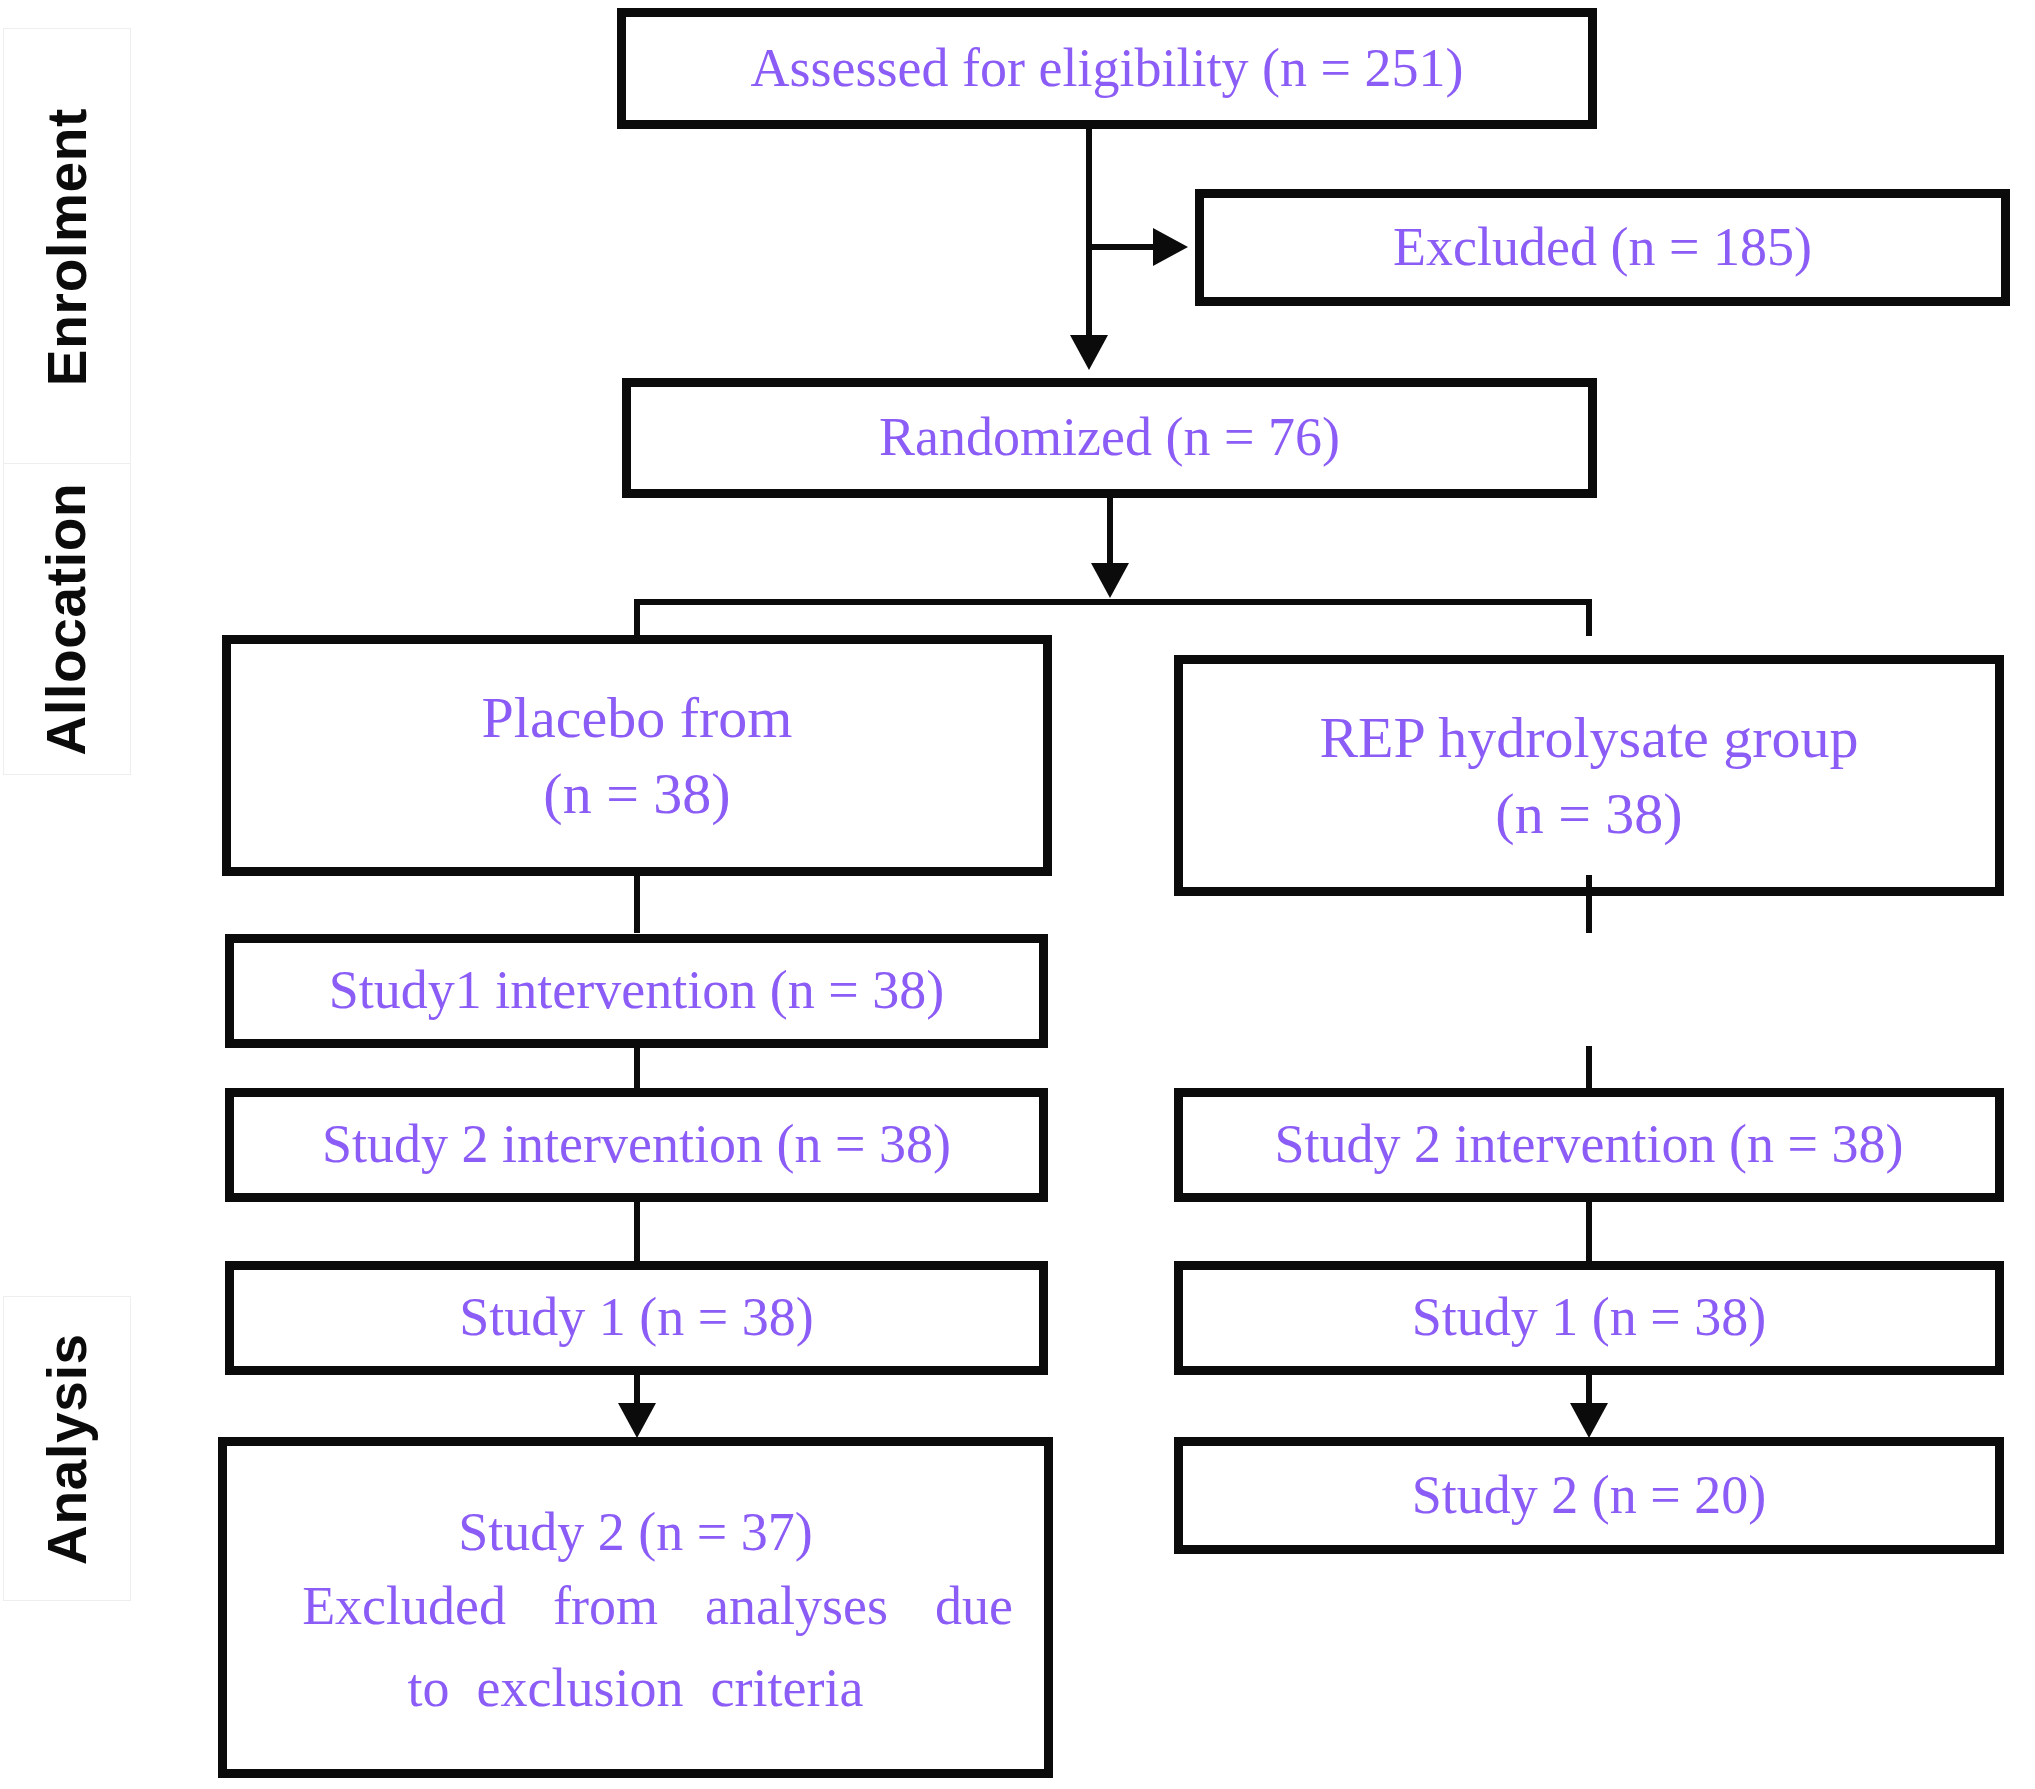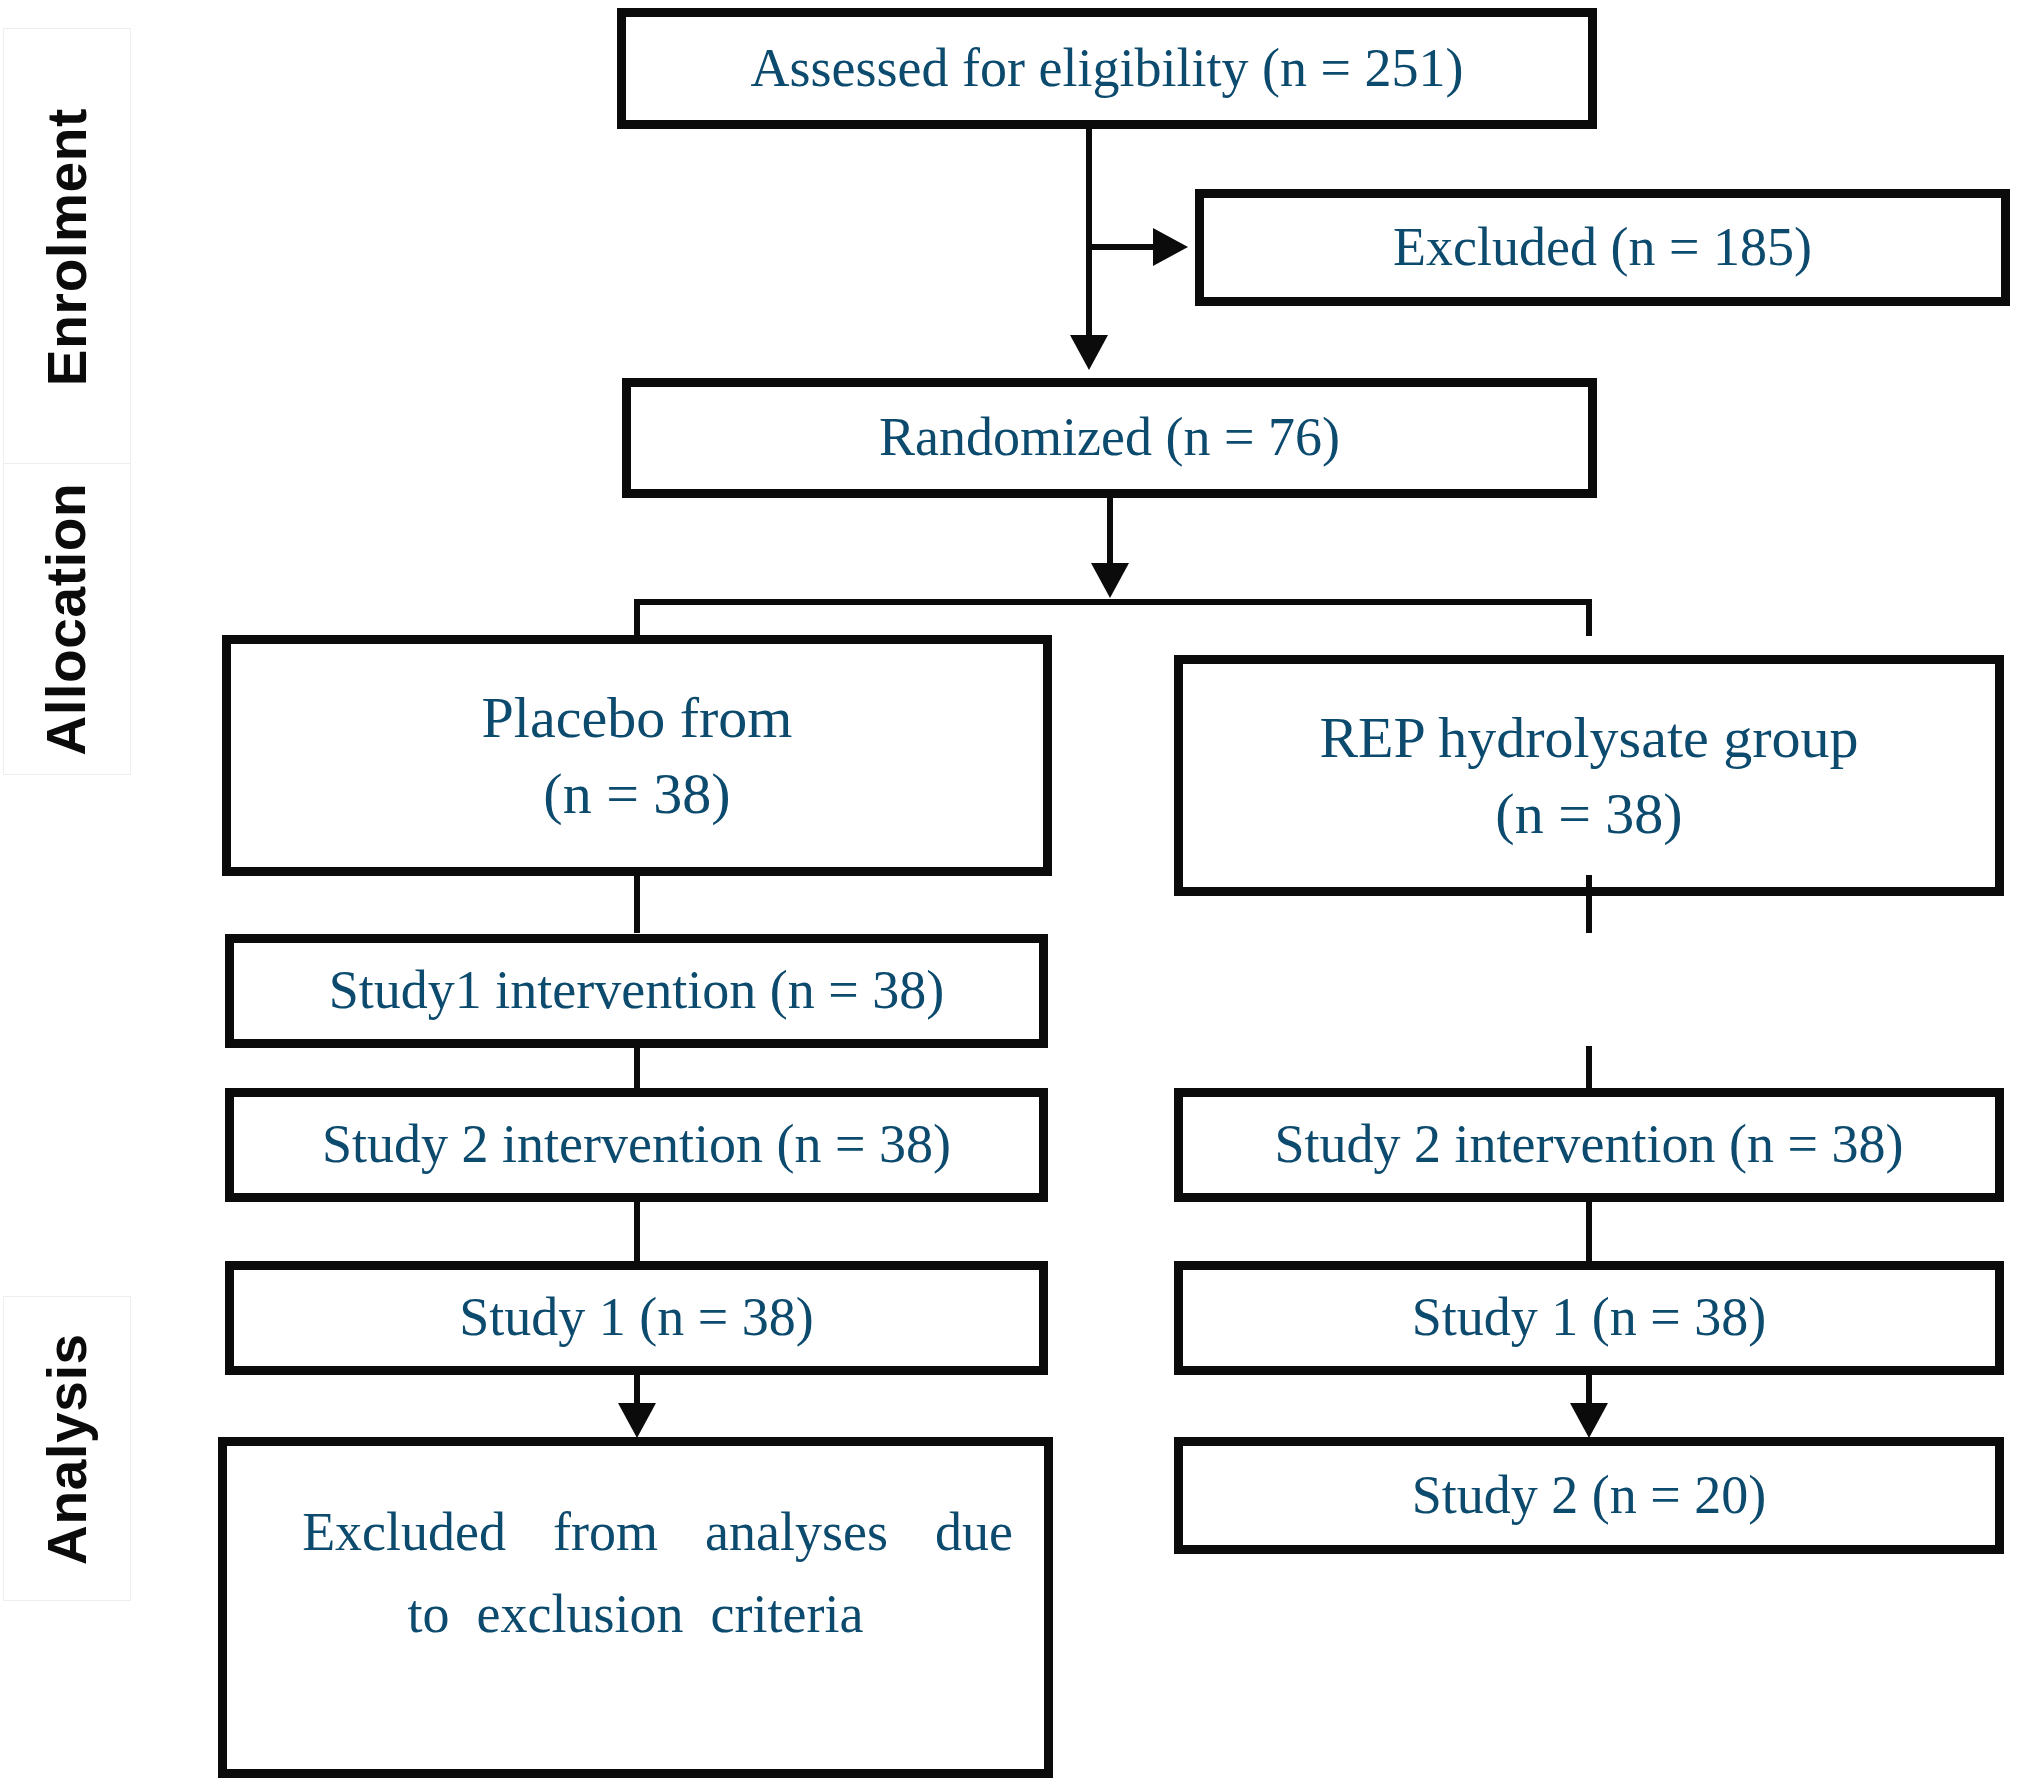--- a/index.html
+++ b/index.html
@@ -15,21 +15,21 @@
   .box {
     position: absolute;
     box-sizing: border-box;
     border: 9.7px solid #0b0b0b;
     background: #ffffff;
     display: flex;
     flex-direction: column;
     align-items: center;
     justify-content: center;
     text-align: center;
-    color: #0c4a6e;
+    color: #8b5cf6;
     font-size: 54px;
     line-height: 1.25;
     white-space: nowrap;
   }
   .box .bline { display: block; }
   .group-box { font-size: 58px; line-height: 76px; }
   
   .big-box {
     justify-content: flex-start;
     padding: 49px 30.5px 0 30.5px;
@@ -135,20 +135,21 @@
   </div>
 
   <div class="line" style="left:634px; top:1200px; width:5.5px; height:62px;"></div>
   <div class="box" style="left:225px; top:1261px; width:823px; height:114px;">
     <span class="bline">Study 1 (n = 38)</span>
   </div>
 
   <div class="line" style="left:634px; top:1374px; width:5.5px; height:32px;"></div>
   <div class="arrow-down" style="left:618px; top:1403px;"></div>
   <div class="box big-box" style="left:218px; top:1437px; width:835px; height:341px;">
+    <span class="bline line-center">Study 2 (n = 37)</span>
     <span class="bline line-spread">Excluded from analyses due</span>
     <span class="bline line-left">to exclusion criteria</span>
   </div>
 
   <div class="line" style="left:1586px; top:875px; width:5.5px; height:58px;"></div>
 
   <div class="line" style="left:1586px; top:1046px; width:5.5px; height:43px;"></div>
   <div class="box" style="left:1174px; top:1088px; width:830px; height:114px;">
     <span class="bline">Study 2 intervention (n = 38)</span>
   </div>

